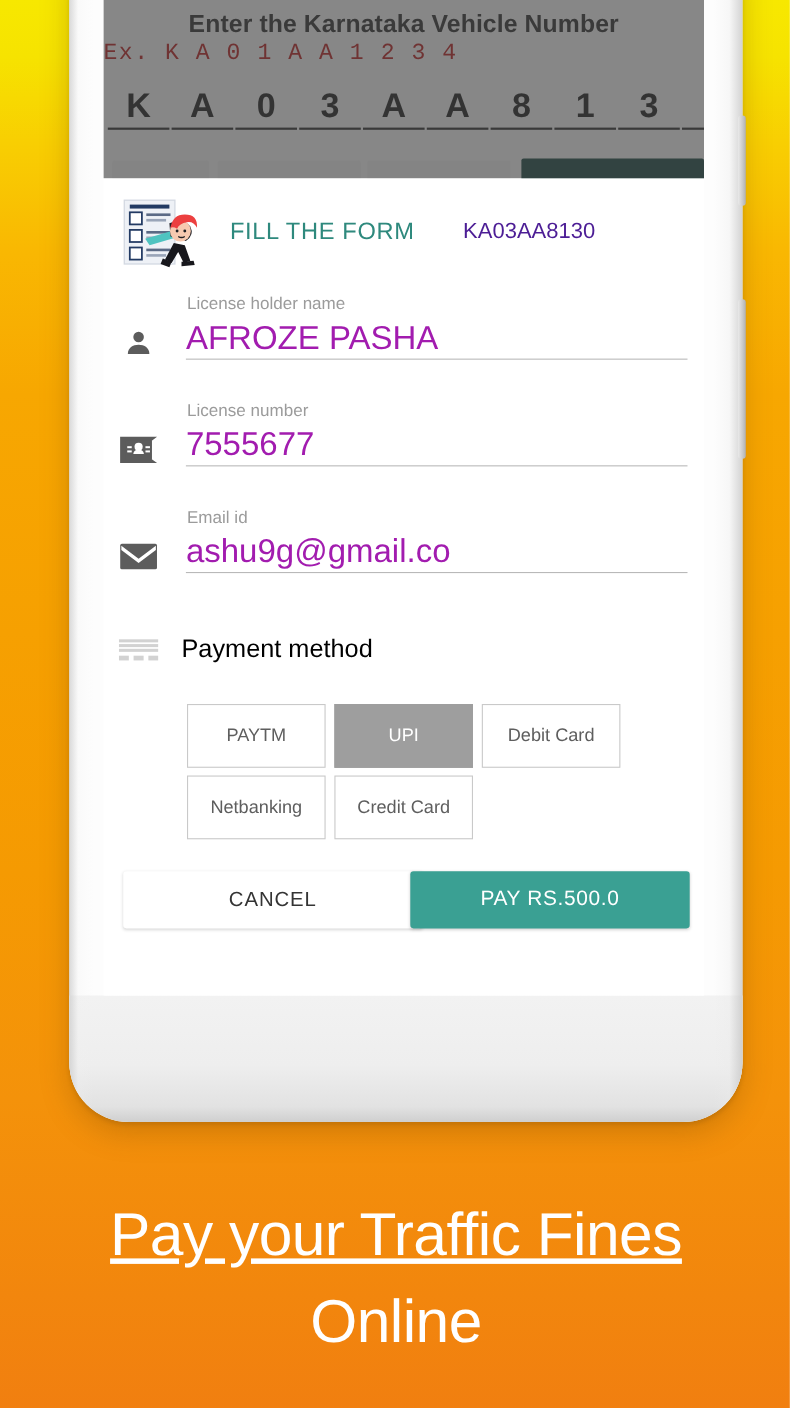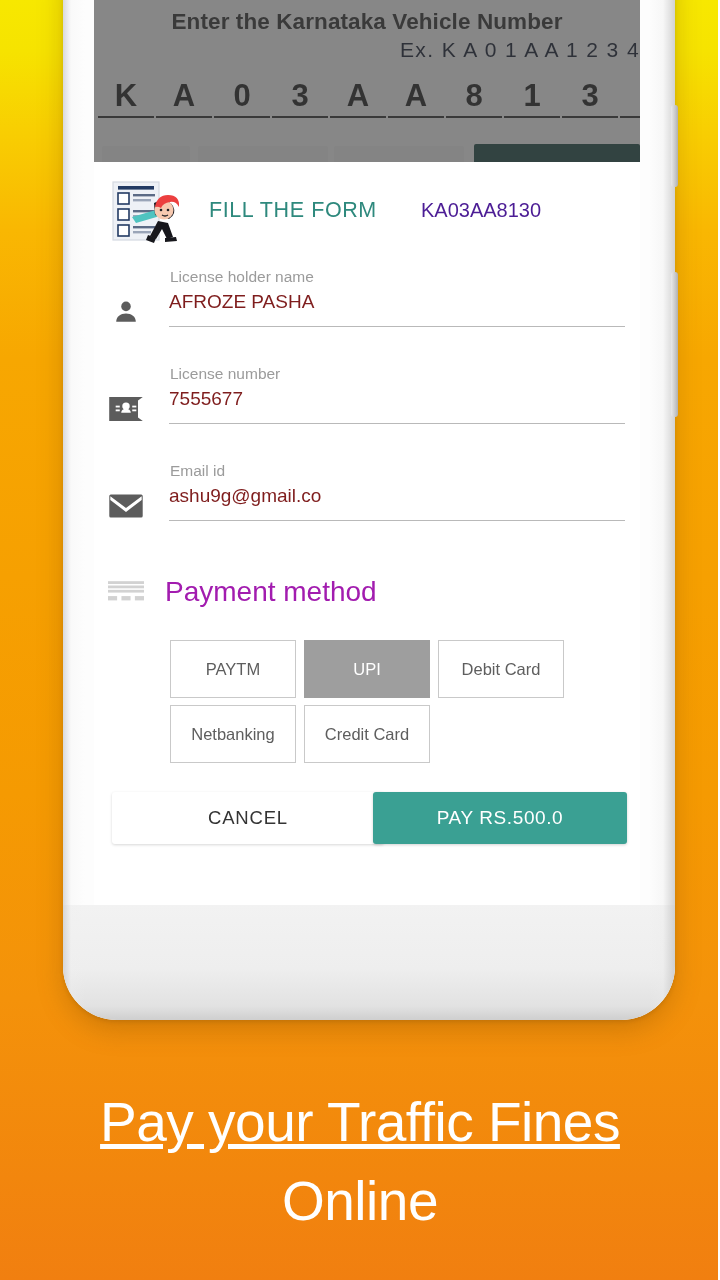--- a/index.html
+++ b/index.html
@@ -110,24 +110,25 @@
     text-align: center;
     font-size: 22.5px;
     font-weight: bold;
     color: #2f2f2f;
     letter-spacing: 0.1px;
   }
   .hero-sub {
     position: absolute;
     left: 0; right: 0;
     top: 98px;
-    text-align: right;
+    text-align: left;
     font-size: 21px;
-    color: #0f172a;
+    color: #b91c1c;
     letter-spacing: 1.4px;
+    font-family: Liberation Mono, monospace;
   }
 
   .plate-row {
     position: absolute;
     left: 0;
     top: 138px;
     width: 546px;
     display: flex;
     align-items: flex-end;
     padding-left: 4px;
@@ -227,22 +228,22 @@
     position: absolute;
     left: 76px;
     top: 12px;
     font-size: 15.5px;
     color: #9b9b9b;
   }
   .field-value {
     position: absolute;
     left: 75px;
     top: 35px;
-    font-size: 19px;
-    color: #7f1d1d;
+    font-size: 30px;
+    color: #a21caf;
     background: transparent;
     border: none;
     outline: none;
     width: 452px;
     font-family: "Liberation Sans", sans-serif;
     padding: 0;
   }
   .field-underline {
     position: absolute;
     left: 75px;
@@ -264,22 +265,22 @@
     position: absolute;
     left: 14px;
     top: 8px;
     width: 36px;
     height: 22px;
   }
   .pay-label {
     position: absolute;
     left: 71px;
     top: 3px;
-    font-size: 28px;
-    color: #a21caf;
+    font-size: 23px;
+    color: #000000;
   }
 
   .pay-grid {
     position: absolute;
     left: 76px;
     top: 478px;
     width: 394px;
     display: flex;
     flex-wrap: wrap;
     gap: 7px 8px;

